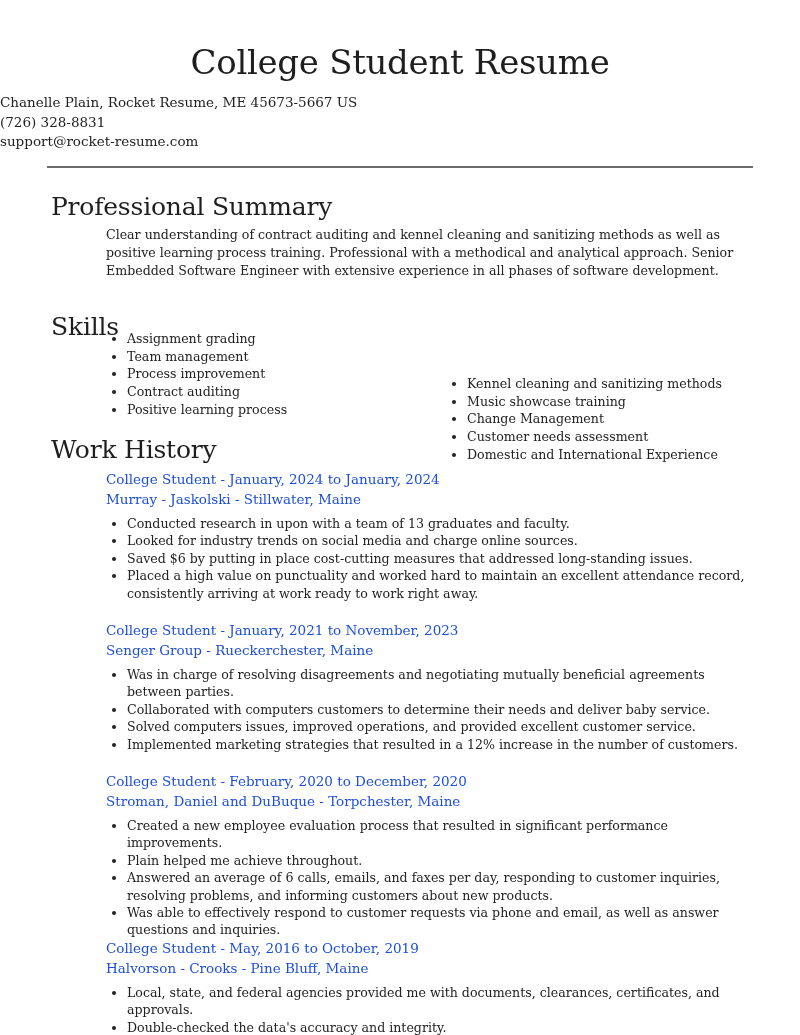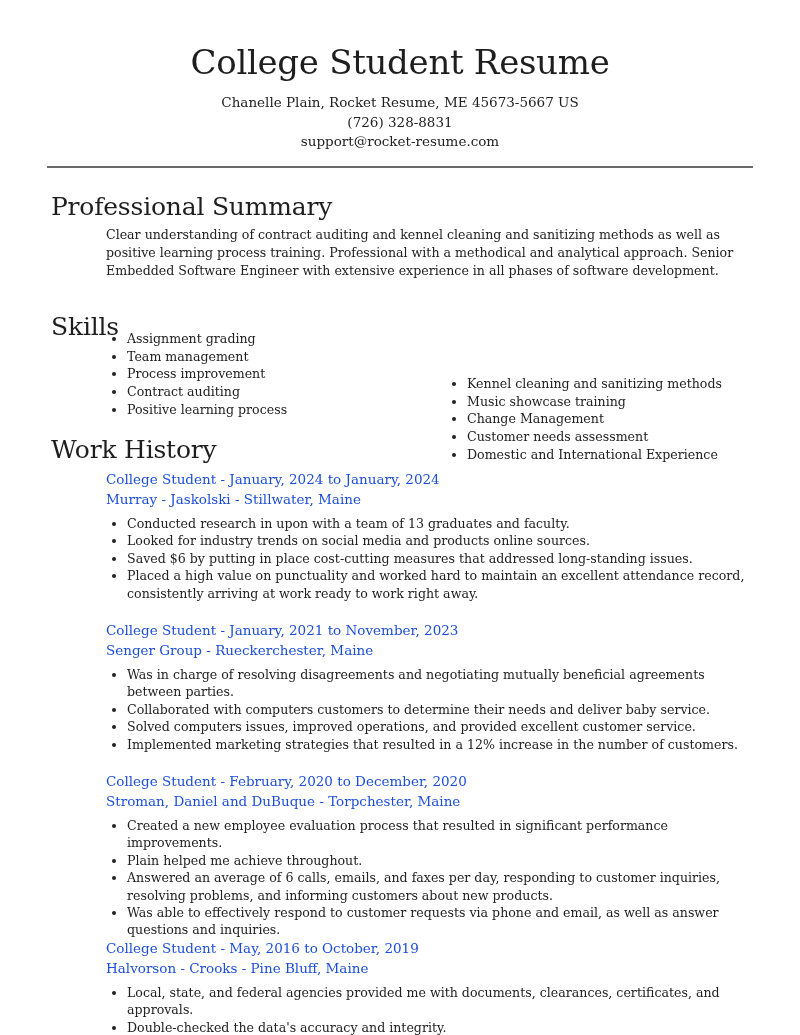--- a/index.html
+++ b/index.html
@@ -30,21 +30,20 @@
       font-weight: normal;
       color: #1e1e1e;
       margin: 0;
       letter-spacing: -0.3px;
     }
     .contact {
       position: absolute;
       top: 93px;
       left: 0;
       width: 800px;
-      text-align: center;
       font-size: 13.5px;
       line-height: 19.5px;
       color: #222;
     }
     .contact div { white-space: nowrap; }
     .rule {
       position: absolute;
       top: 166px;
       left: 47px;
       width: 706px;
@@ -144,21 +143,21 @@
     </ul>
   </div>
 
   <h2 class="section-title" style="top:430px;">Work History</h2>
 
   <div class="job" style="top:469px;">
     <div class="job-line">College Student - January, 2024 to January, 2024</div>
     <div class="job-line">Murray - Jaskolski - Stillwater, Maine</div>
     <ul>
       <li>Conducted research in upon with a team of 13 graduates and faculty.</li>
-      <li>Looked for industry trends on social media and products online sources.</li>
+      <li>Looked for industry trends on social media and charge online sources.</li>
       <li>Saved $6 by putting in place cost-cutting measures that addressed long-standing issues.</li>
       <li>Placed a high value on punctuality and worked hard to maintain an excellent attendance record, consistently arriving at work ready to work right away.</li>
     </ul>
   </div>
 
   <div class="job" style="top:620px;">
     <div class="job-line">College Student - January, 2021 to November, 2023</div>
     <div class="job-line">Senger Group - Rueckerchester, Maine</div>
     <ul>
       <li>Was in charge of resolving disagreements and negotiating mutually beneficial agreements between parties.</li>

